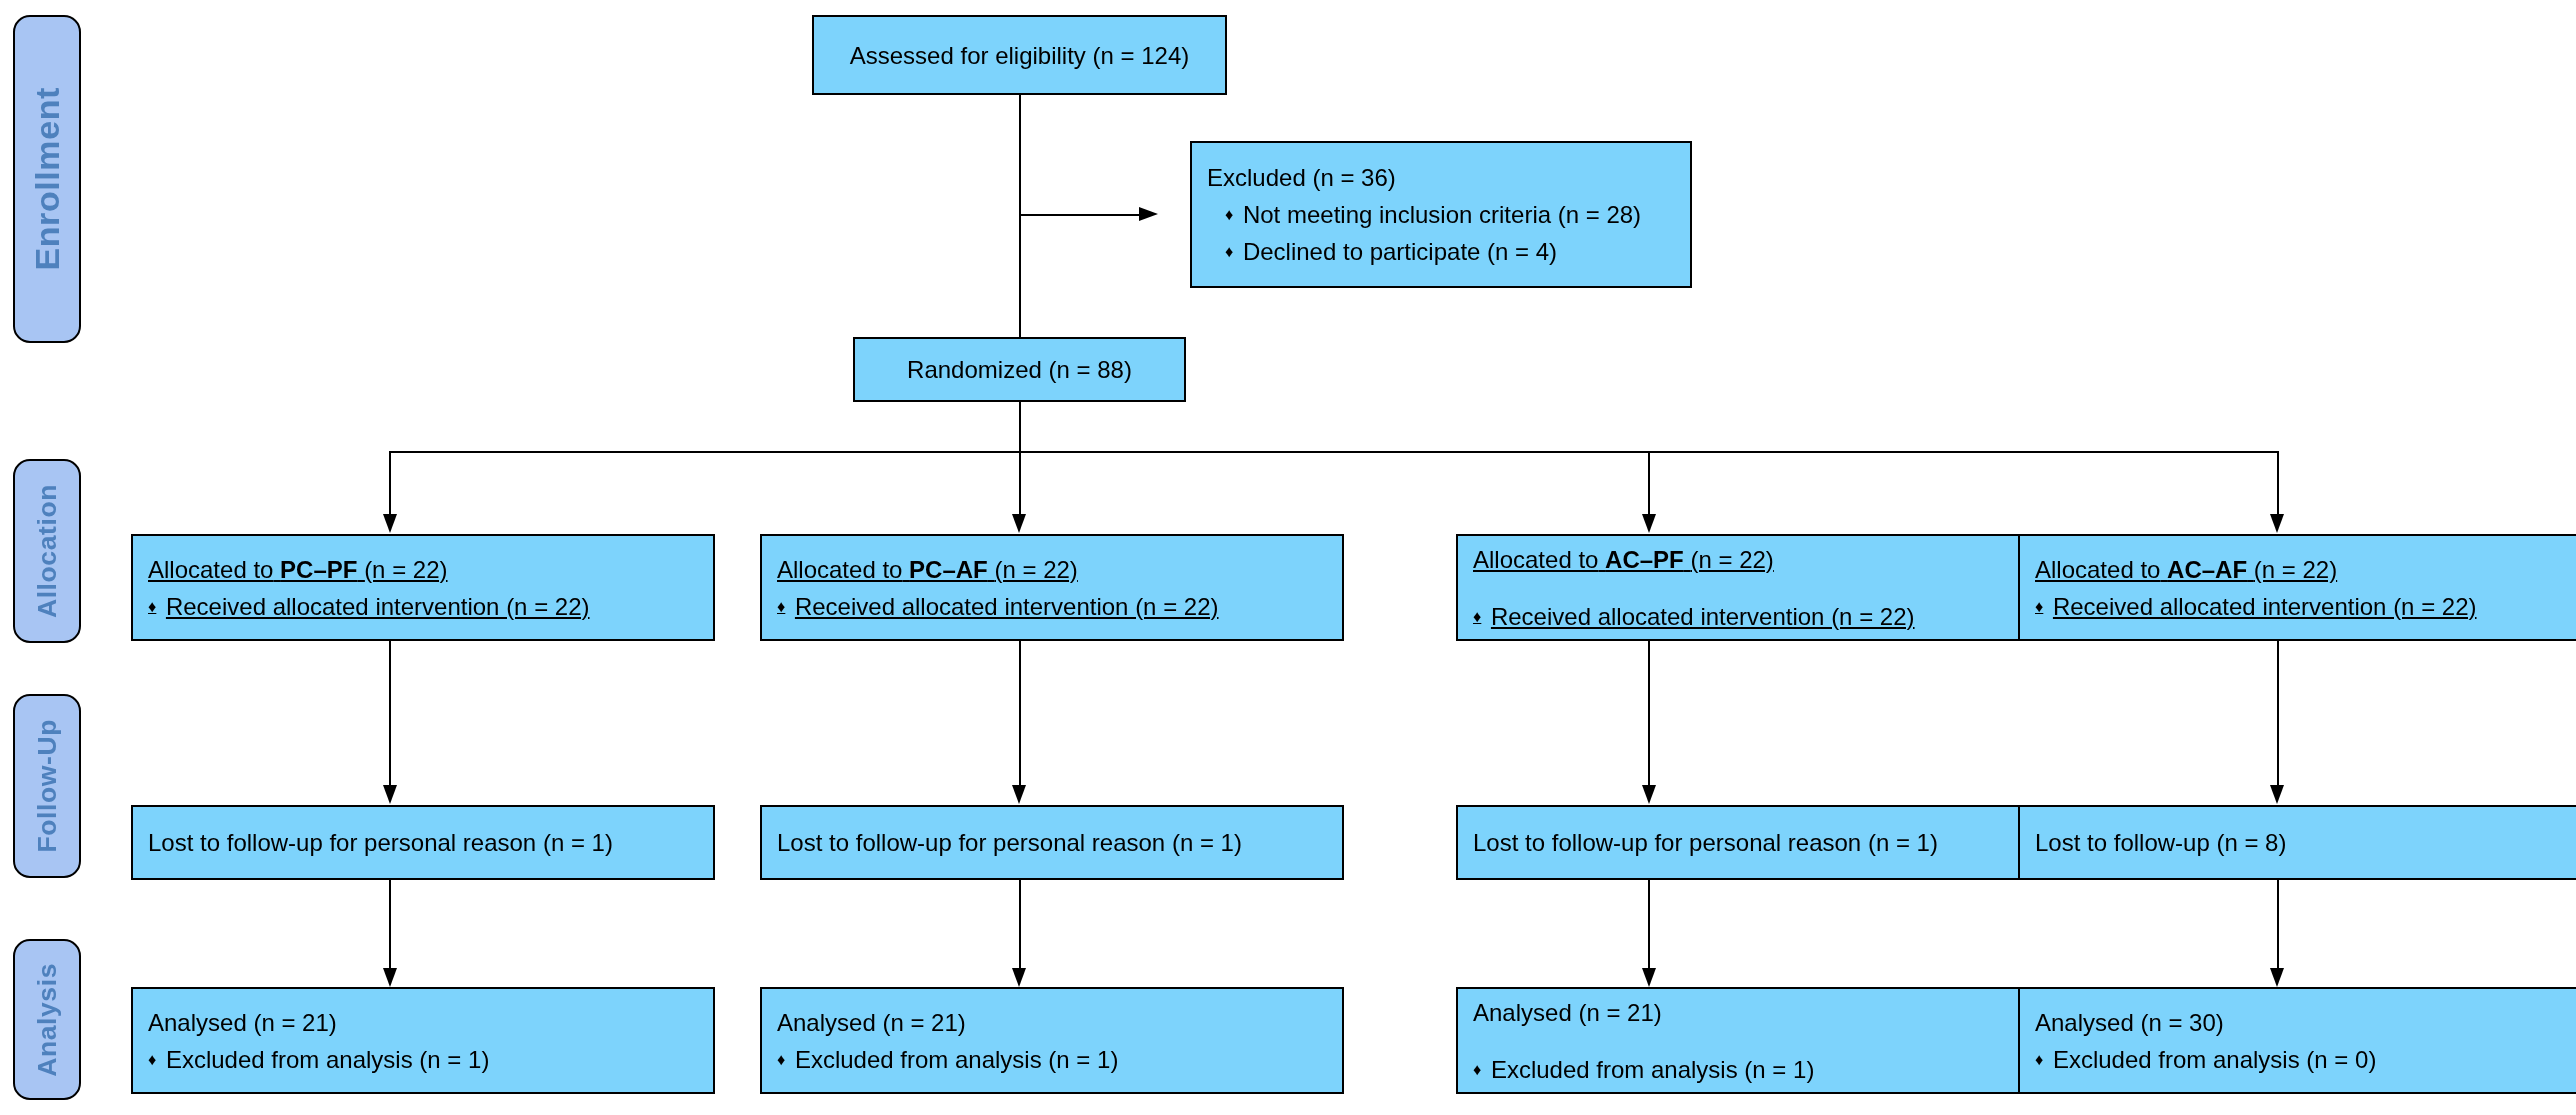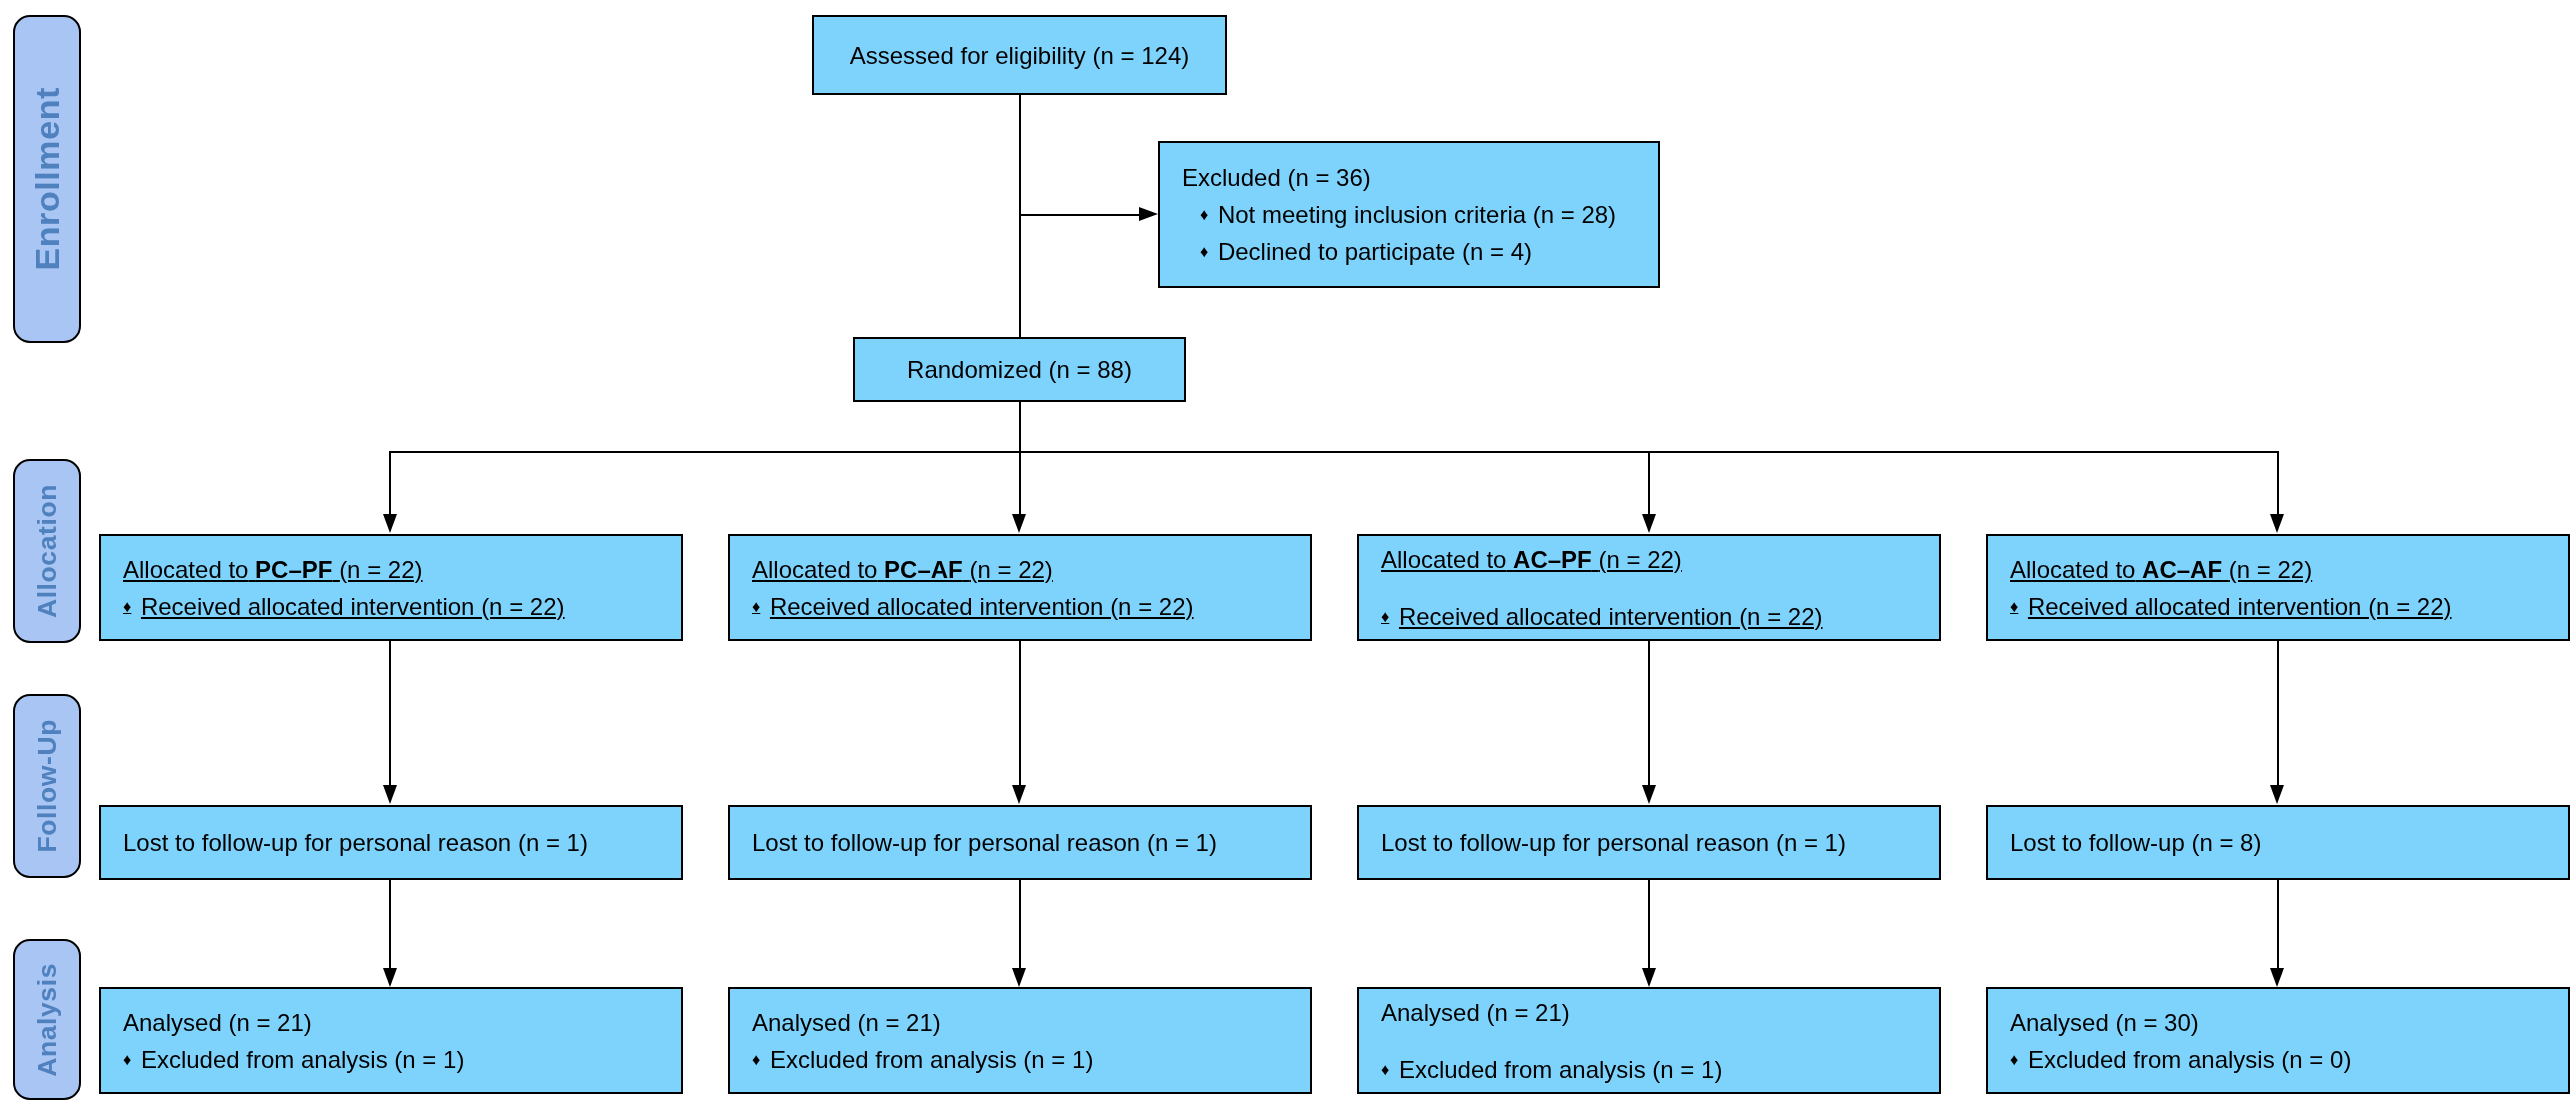--- a/index.html
+++ b/index.html
@@ -52,35 +52,36 @@
   .box.center{
     display:flex;
     align-items:center;
     justify-content:center;
     text-align:center;
   }
   .box.leftpad{
     display:flex;
     flex-direction:column;
     justify-content:center;
-    padding-left:22px;
+    padding-left:15px;
     padding-right:9.6px;
+    margin-left:32px;
   }
   .bullet-line{display:flex;align-items:center;gap:9.6px;}
   .diamond{font-size:0.68em;line-height:1;}
   .excluded-indent{padding-left:18px;}
   .grp{font-weight:bold;}
 
   .box-assessed{left:812px;top:15px;width:415px;height:80px;}
   .box-excluded{left:1158px;top:141px;width:502px;height:147px;}
   .box-randomized{left:853px;top:337px;width:333px;height:65px;}
 
   .col-0{left:99px;width:584px;}
   .col-1{left:728px;width:584px;}
-  .col-2{left:1357px;width:584px;gap:20px;}
+  .col-2{left:1424px;width:584px;gap:20px;}
   .col-3{left:1986px;width:584px;}
   .row-alloc{top:534px;height:107px;text-decoration:underline;}
   .row-fu{top:805px;height:75px;}
   .row-an{top:987px;height:107px;}
 
   
   .vline{position:absolute;width:1.8px;background:#000;}
   .hline{position:absolute;height:1.8px;background:#000;}
   .arr-down{
     position:absolute;width:0;height:0;

